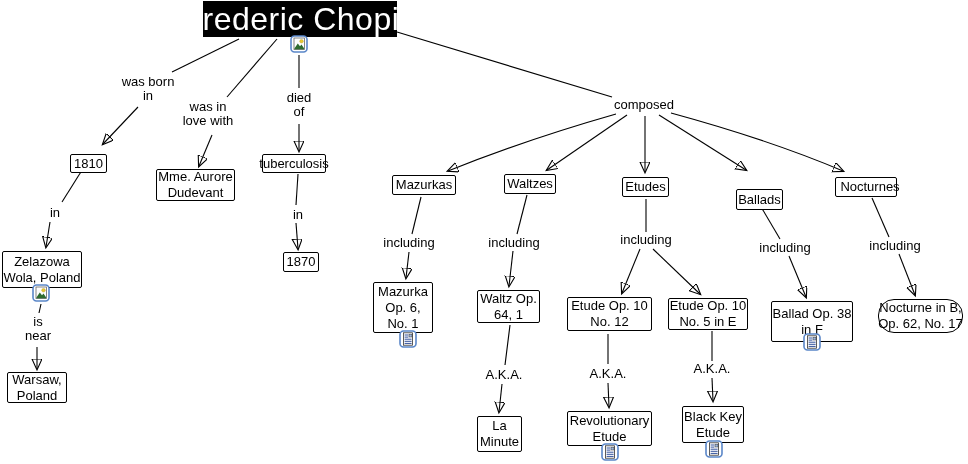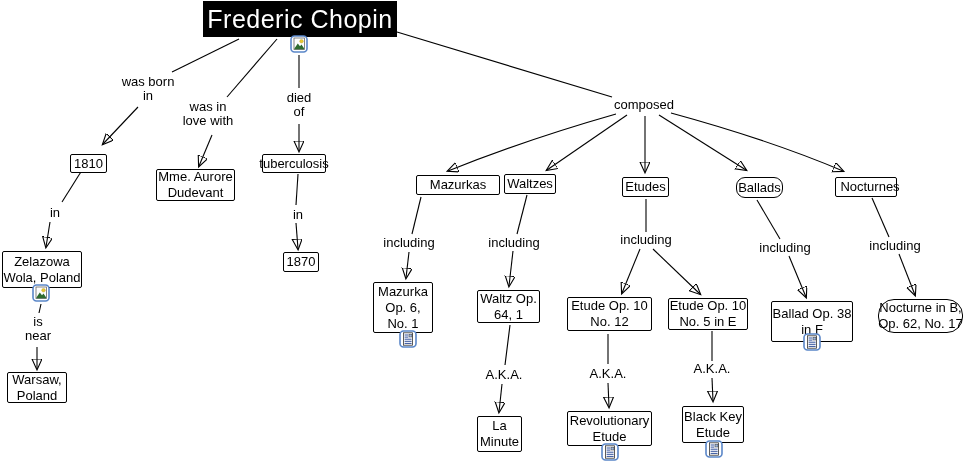--- a/index.html
+++ b/index.html
@@ -9,21 +9,21 @@
   }
   .wires{position:absolute;left:0;top:0;width:968px;height:464px;}
   .wires path, .wires line{stroke:#000;stroke-width:1.1;fill:none;}
   .node{
     position:absolute;box-sizing:border-box;border:1px solid #000;background:#fff;
     display:flex;align-items:center;justify-content:center;text-align:center;
     font-size:13px;line-height:16px;white-space:pre;border-radius:2px;
   }
   .node.root{
     background:#000;color:#fff;border:1px solid #000;border-radius:0;
-    font-size:25px;line-height:28px;letter-spacing:0.5px;
+    font-size:32px;line-height:28px;letter-spacing:0.5px;
   }
   .label{
     position:absolute;display:flex;align-items:flex-start;justify-content:center;
     text-align:center;font-size:13px;line-height:14px;white-space:pre;
   }
   .res-icon{position:absolute;width:18px;height:18px;}
   .defs-holder{position:absolute;width:0;height:0;overflow:hidden;}
 </style>
 </head>
 <body>
@@ -119,24 +119,24 @@
   <div class="node root" style="left:203px;top:1px;width:194px;height:36px;">Frederic Chopin</div>
   <div class="node" style="left:70px;top:154px;width:37px;height:19px;">1810</div>
   <div class="node" style="left:156px;top:169px;width:79px;height:32px;">Mme. Aurore
 Dudevant</div>
   <div class="node" style="left:262px;top:154px;width:64px;height:19px;">tuberculosis</div>
   <div class="node" style="left:283px;top:252px;width:36px;height:20px;">1870</div>
   <div class="node" style="left:2px;top:251px;width:80px;height:37px;">Zelazowa
 Wola, Poland</div>
   <div class="node" style="left:7px;top:372px;width:60px;height:31px;">Warsaw,
 Poland</div>
-  <div class="node" style="left:392px;top:175px;width:84px;height:20px;margin-left:24px;">Mazurkas</div>
+  <div class="node" style="left:392px;top:175px;width:64px;height:20px;">Mazurkas</div>
   <div class="node" style="left:504px;top:174px;width:52px;height:20px;">Waltzes</div>
   <div class="node" style="left:622px;top:177px;width:47px;height:20px;">Etudes</div>
-  <div class="node" style="left:736px;top:177px;width:47px;height:21px;border-radius:9px;">Ballads</div>
+  <div class="node" style="left:736px;top:189px;width:47px;height:21px;">Ballads</div>
   <div class="node" style="left:835px;top:177px;width:62px;height:20px;padding-left:8px;">Nocturnes</div>
   <div class="node" style="left:373px;top:282px;width:60px;height:51px;">Mazurka
 Op. 6,
 No. 1</div>
   <div class="node" style="left:477px;top:290px;width:63px;height:33px;">Waltz Op.
 64, 1</div>
   <div class="node" style="left:567px;top:297px;width:85px;height:34px;">Etude Op. 10
 No. 12</div>
   <div class="node" style="left:668px;top:298px;width:80px;height:32px;">Etude Op. 10
 No. 5 in E</div>

